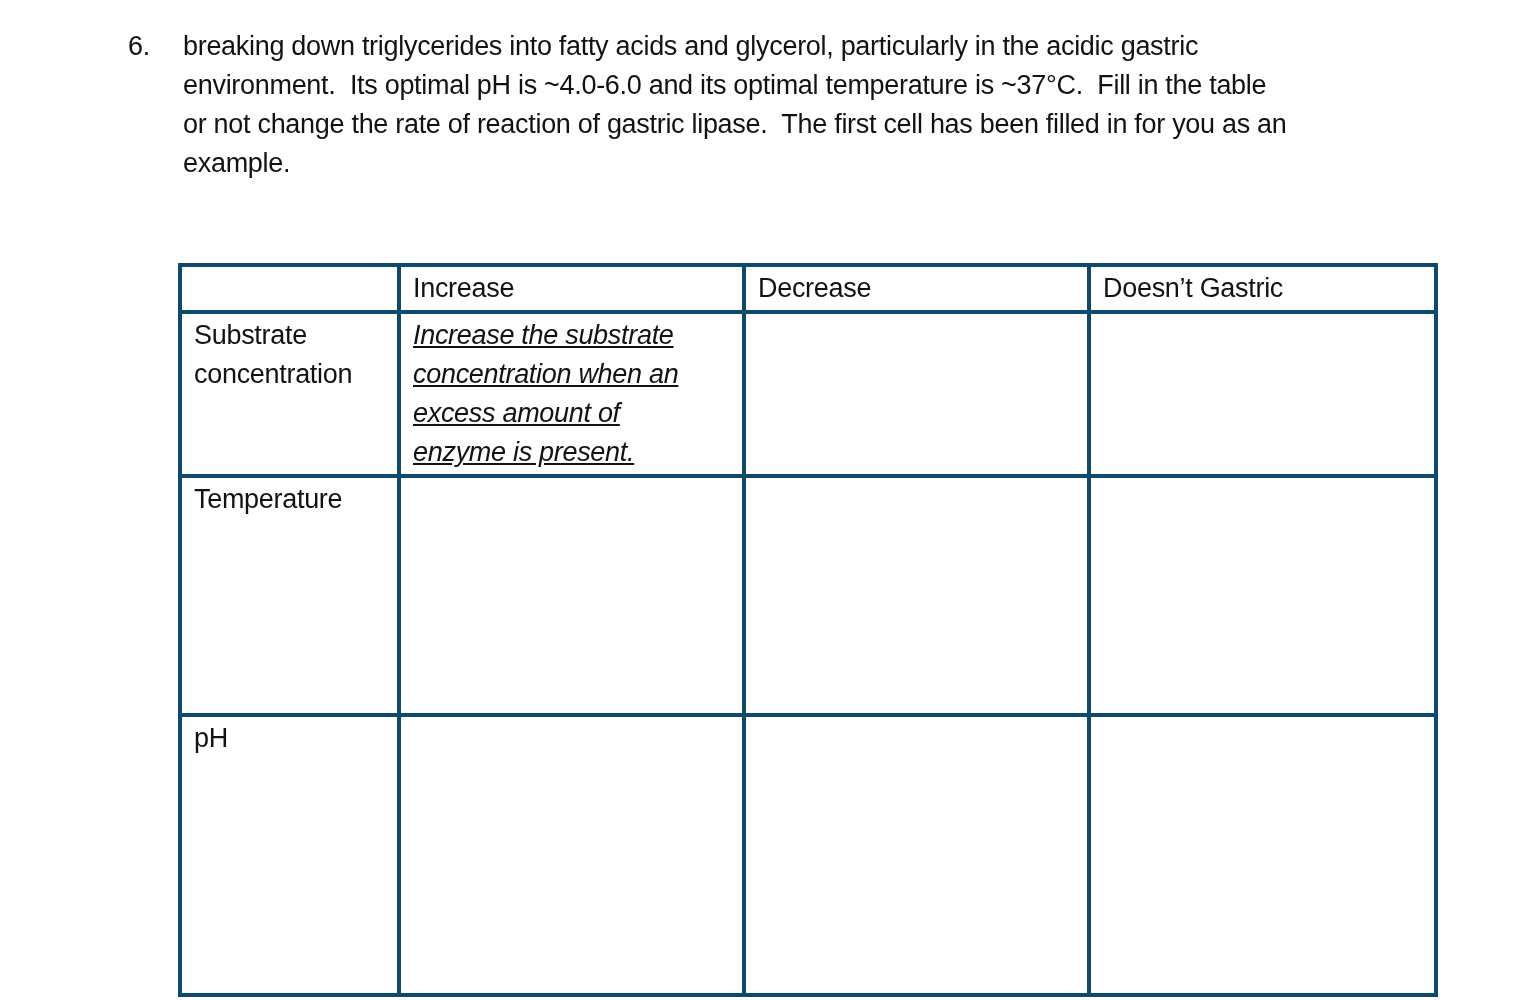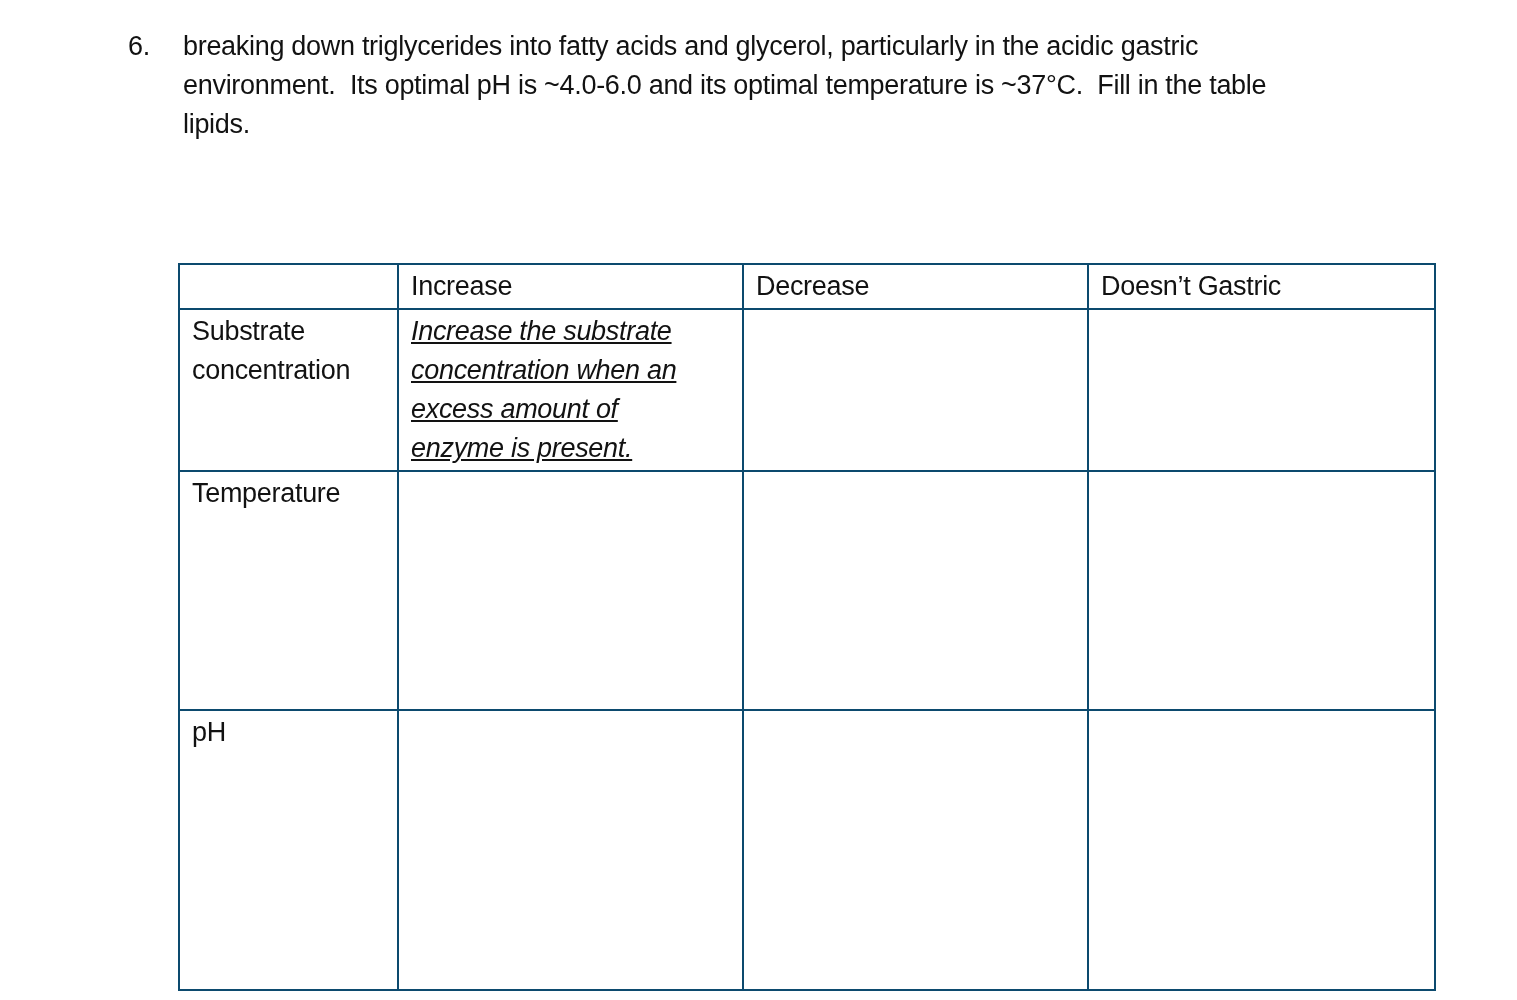--- a/index.html
+++ b/index.html
@@ -36,21 +36,21 @@
     left: 178px;
     top: 263px;
     width: 1256px;
     border-collapse: collapse;
     table-layout: fixed;
     font-size: 27px;
     line-height: 39px;
     letter-spacing: -0.3px;
   }
   table.answer-table td, table.answer-table th {
-    border: 2px solid #0c4a6e;
+    border: 4px solid #0c4a6e;
     vertical-align: top;
     text-align: left;
     padding: 2px 12px;
     font-weight: normal;
     overflow: hidden;
   }
   tr.header-row    { height: 43px;  }
   tr.row-substrate { height: 148px; }
   tr.row-temp      { height: 239px; }
   tr.row-ph        { height: 280px; }
@@ -66,21 +66,22 @@
   }
 </style>
 </head>
 <body>
 
 <div class="question-block">
   <div class="question-number">6.</div>
   <div class="question-lines">
     <div class="q-line">breaking down triglycerides into fatty acids and glycerol, particularly in the acidic gastric</div>
     <div class="q-line">environment.  Its optimal pH is ~4.0-6.0 and its optimal temperature is ~37°C.  Fill in the table</div>
-    <div class="q-line">lipids.</div>
+    <div class="q-line">or not change the rate of reaction of gastric lipase.  The first cell has been filled in for you as an</div>
+    <div class="q-line">example.</div>
   </div>
 </div>
 
 <table class="answer-table">
   <colgroup>
     <col style="width:219px">
     <col style="width:345px">
     <col style="width:345px">
     <col style="width:347px">
   </colgroup>

